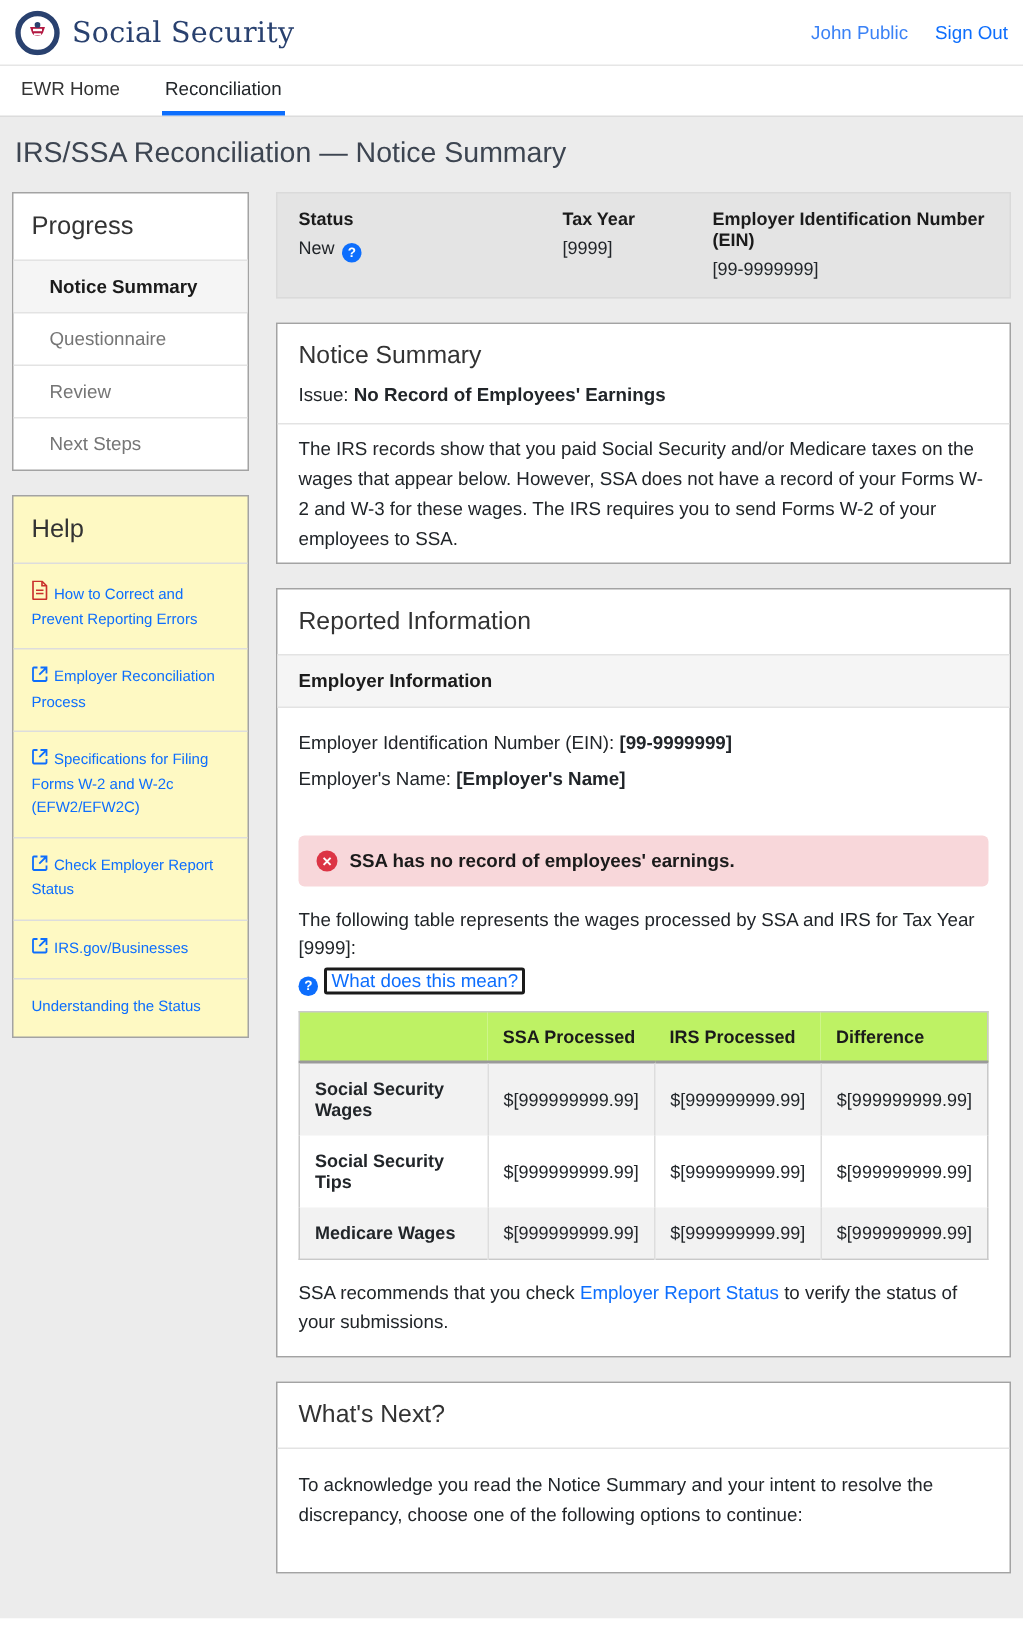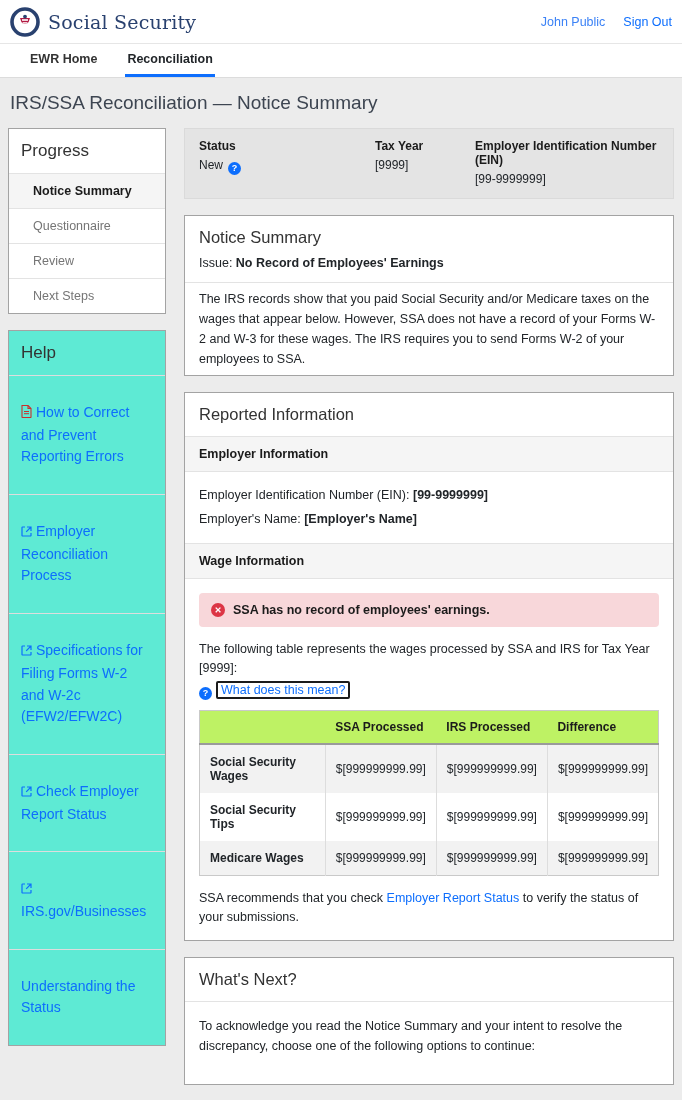--- a/index.html
+++ b/index.html
@@ -23,22 +23,22 @@
   .brand-name {
     font-family: "DejaVu Serif", "Liberation Serif", serif;
     font-size: 19px; color: #29416f; letter-spacing: 0.2px; text-align: right;
   }
   .header-right { display: flex; align-items: center; gap: 18px; font-size: 12.5px; }
   .user-name { color: #3b82f6; }
   .sign-out { color: #0d6efd; }
 
   
   .main-nav {
-    display: flex; gap: 26px; padding: 0 28px;
-    background: #fff; border-bottom: 1px solid #dcdcdc; font-weight: bold;
+    display: flex; gap: 26px; padding: 0 12px;
+    background: #fff; border-bottom: 1px solid #dcdcdc;
   }
   .nav-item {
     padding: 8px 2px 8px 2px; color: #333; font-size: 12.5px; cursor: pointer;
     border-bottom: 3px solid transparent;
   }
   .nav-item.active { border-bottom-color: #0d6efd; color: #212529; }
 
   
   .main-bg { background: #ececec; padding: 12px 8px 14px 8px; }
   .page-title { font-size: 19px; font-weight: 400; color: #3d4551; margin: 2px 0 14px 2px; }
@@ -48,23 +48,23 @@
 
   
   .sidebar { width: 158px; flex: 0 0 158px; }
   .side-card { margin-bottom: 16px; }
   .side-card-header { padding: 12px 12px; font-size: 17px; color: #333; }
   .progress-item {
     border-top: 1px solid #e3e3e3; padding: 10px 10px 10px 24px;
     color: #757575; font-size: 12.5px; cursor: default;
   }
   .progress-item.active { font-weight: bold; color: #1b1b1b; background: #f5f5f5; cursor: pointer; }
-  .help-card { background: #5eead4; }
+  .help-card { background: #fef9c3; }
   .help-item {
-    border-top: 1px solid #ddd; padding: 26px 12px; font-size: 14px; line-height: 1.55;
+    border-top: 1px solid #ddd; padding: 11px 12px; font-size: 10px; line-height: 1.55;
   }
   .help-item a { color: #0d6efd; }
   .icon-inline { display: inline-block; vertical-align: -1px; margin-right: 4px; }
 
   
   .content { flex: 1; min-width: 0; }
 
   .status-bar {
     background: #e4e4e4; border: 1px solid #dadada;
     display: flex; padding: 10px 14px 12px 14px; margin-bottom: 16px;
@@ -271,21 +271,20 @@
 
         <div class="employer-lines">
           <div>
             <span>Employer Identification Number (EIN): </span><b>[99-9999999]</b>
           </div>
           <div>
             <span>Employer's Name:  </span><b>[Employer's Name]</b>
           </div>
         </div>
 
-        <div class="sub-band">Wage Information</div>
 
         <div class="wage-body">
           <div class="alert-error">
             <span class="error-badge">✕</span>
             <span>SSA has no record of employees' earnings.</span>
           </div>
 
           <div class="table-intro">The following table represents the wages processed by SSA and IRS for Tax Year [9999]:</div>
 
           <div class="mean-link-row">

